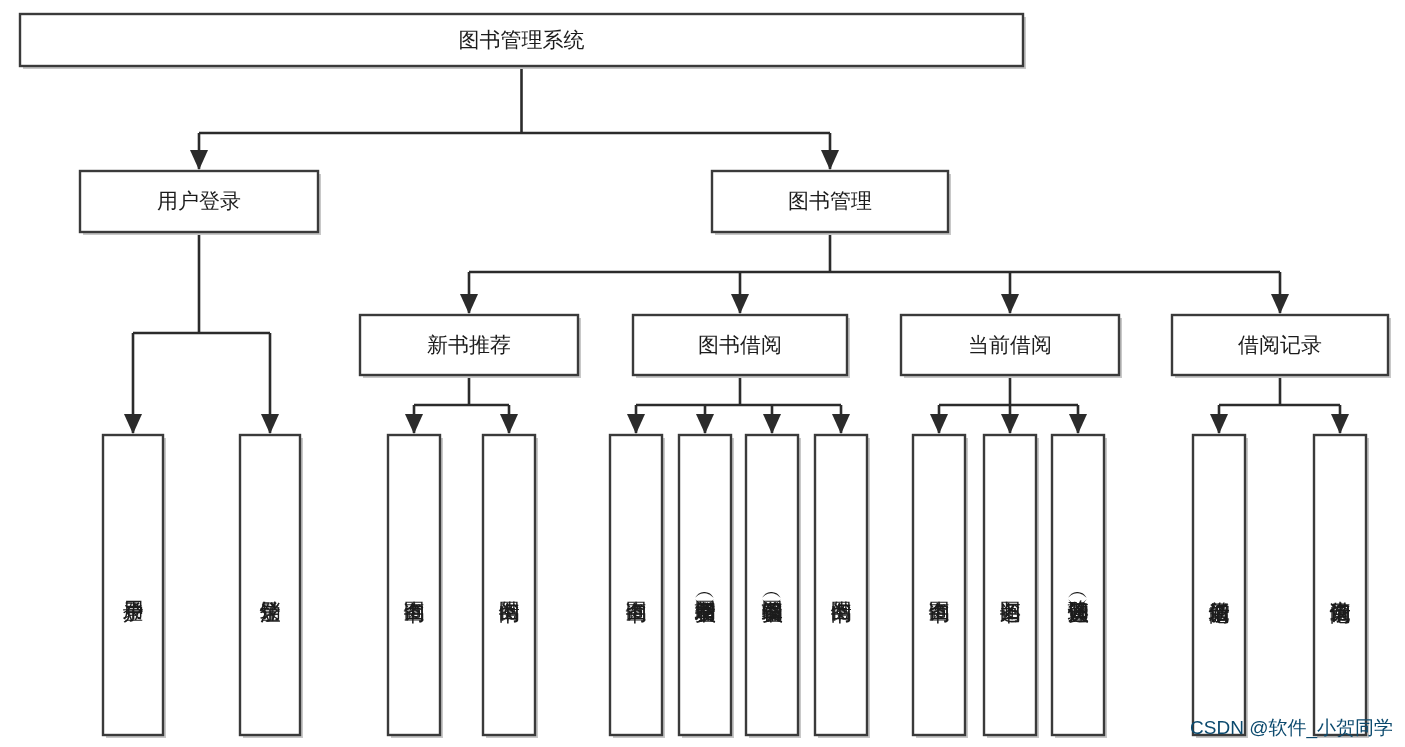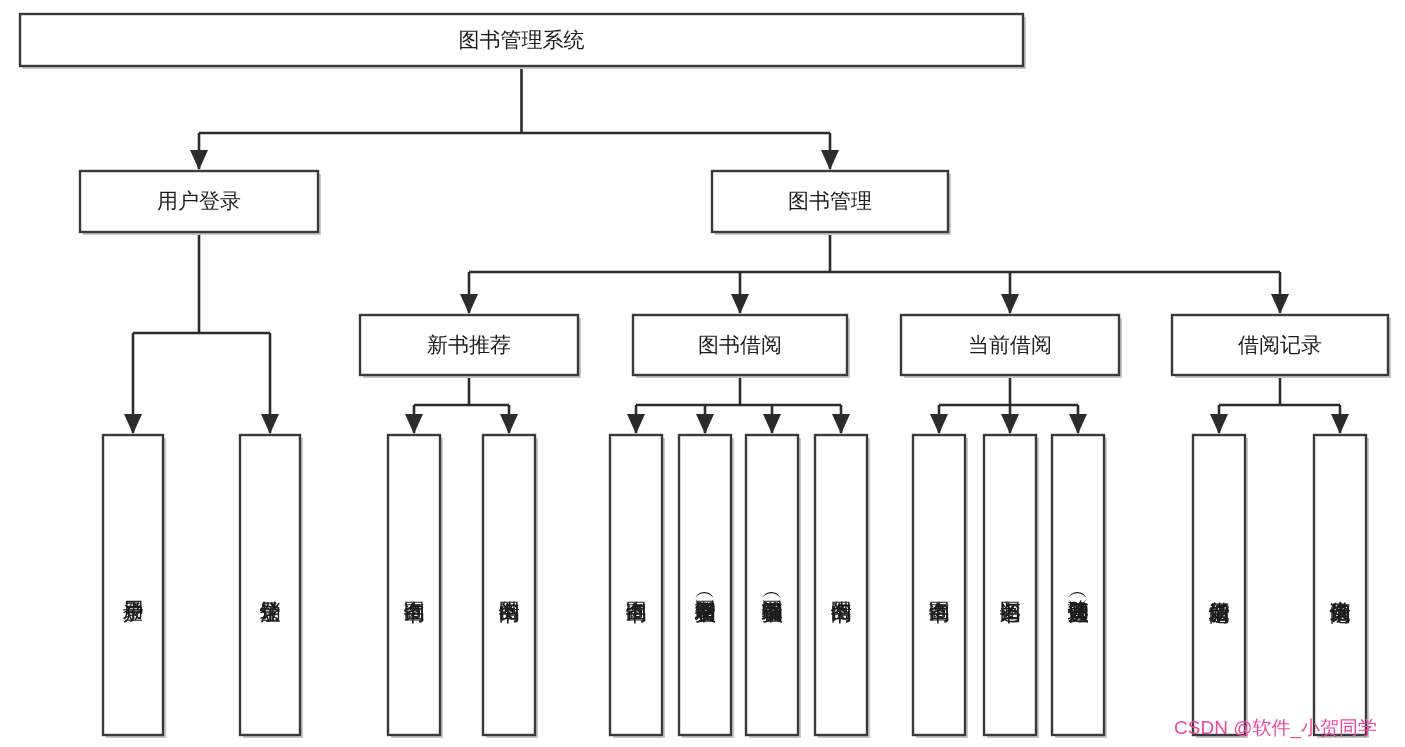--- a/index.html
+++ b/index.html
@@ -63,25 +63,25 @@
     text-orientation: upright;
     white-space: nowrap;
     letter-spacing: 0.5px;
     display: flex;
     align-items: center;
     justify-content: center;
     pointer-events: none;
   }
   .watermark {
     position: absolute;
-    right: 28px;
+    right: 12px;
     bottom: 6px;
     font-family: "Liberation Sans", "DejaVu Sans", sans-serif;
     font-size: 19px;
-    color: #ec4899;
+    color: #0c4a6e;
     white-space: nowrap;
     user-select: none;
   }
 </style>
 </head>
 <body>
 
 <div id="diagram-root">
   <svg id="diagram-svg" viewBox="0 0 1405 747">
     <g id="connector-layer">

